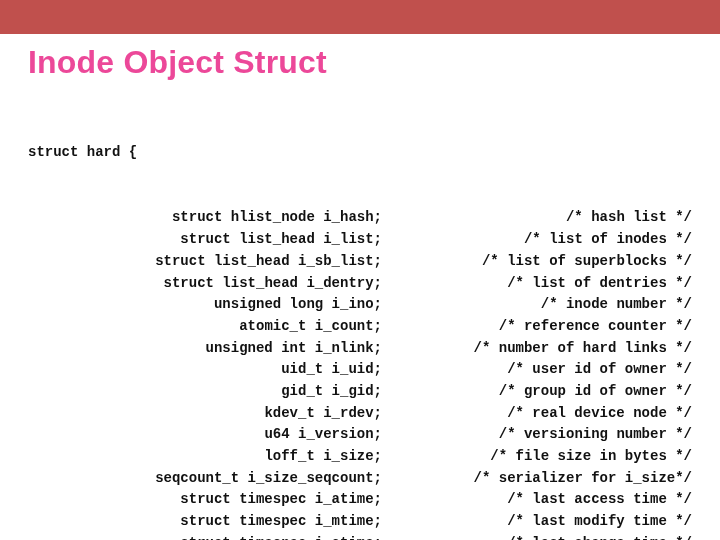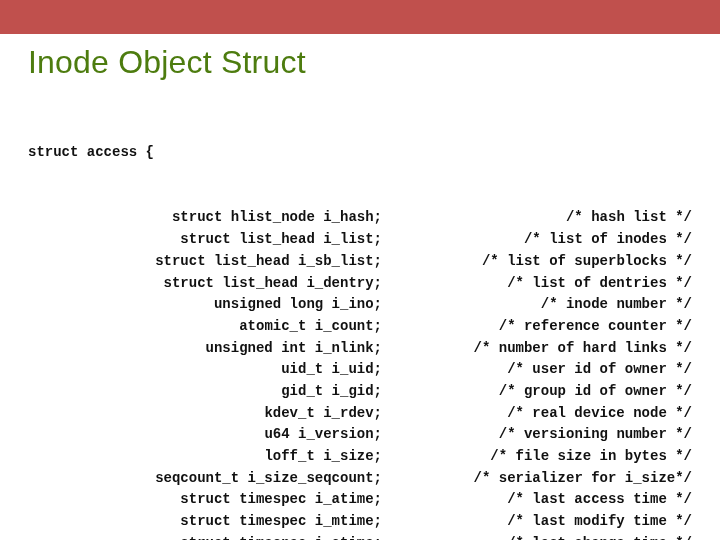--- a/index.html
+++ b/index.html
@@ -14,22 +14,22 @@
   .top-bar {
     width: 100%;
     height: 34px;
     background: #c0504d;
   }
   .content {
     padding: 10px 28px 0 28px;
   }
   .title {
     font-size: 32px;
-    font-weight: 400;
-    color: #4d7c0f;
+    font-weight: 700;
+    color: #ec4899;
     margin: 0 0 18px 0;
     letter-spacing: 0.2px;
   }
   .code {
     font-family: "Courier New", Courier, monospace;
     font-size: 14px;
     font-weight: bold;
     color: #111;
     line-height: 1.55;
     white-space: pre;
@@ -52,16 +52,16 @@
 </style>
 </head>
 <body>
 
 <div class="top-bar"></div>
 
 <div class="content">
   <h1 class="title">Inode Object Struct</h1>
 
   <div class="code">
-    <div>struct access {</div>
+    <div>struct hard {</div>
     <div id="fields-container"><div class="row"><span class="indent"></span><span class="decl">struct hlist_node i_hash;</span><span class="comment">/* hash list */</span></div><div class="row"><span class="indent"></span><span class="decl">struct list_head i_list;</span><span class="comment">/* list of inodes */</span></div><div class="row"><span class="indent"></span><span class="decl">struct list_head i_sb_list;</span><span class="comment">/* list of superblocks */</span></div><div class="row"><span class="indent"></span><span class="decl">struct list_head i_dentry;</span><span class="comment">/* list of dentries */</span></div><div class="row"><span class="indent"></span><span class="decl">unsigned long i_ino;</span><span class="comment">/* inode number */</span></div><div class="row"><span class="indent"></span><span class="decl">atomic_t i_count;</span><span class="comment">/* reference counter */</span></div><div class="row"><span class="indent"></span><span class="decl">unsigned int i_nlink;</span><span class="comment">/* number of hard links */</span></div><div class="row"><span class="indent"></span><span class="decl">uid_t i_uid;</span><span class="comment">/* user id of owner */</span></div><div class="row"><span class="indent"></span><span class="decl">gid_t i_gid;</span><span class="comment">/* group id of owner */</span></div><div class="row"><span class="indent"></span><span class="decl">kdev_t i_rdev;</span><span class="comment">/* real device node */</span></div><div class="row"><span class="indent"></span><span class="decl">u64 i_version;</span><span class="comment">/* versioning number */</span></div><div class="row"><span class="indent"></span><span class="decl">loff_t i_size;</span><span class="comment">/* file size in bytes */</span></div><div class="row"><span class="indent"></span><span class="decl">seqcount_t i_size_seqcount;</span><span class="comment">/* serializer for i_size*/</span></div><div class="row"><span class="indent"></span><span class="decl">struct timespec i_atime;</span><span class="comment">/* last access time */</span></div><div class="row"><span class="indent"></span><span class="decl">struct timespec i_mtime;</span><span class="comment">/* last modify time */</span></div><div class="row"><span class="indent"></span><span class="decl">struct timespec i_ctime;</span><span class="comment">/* last change time */</span></div></div>
   </div>
 </div>
 
 </body></html>

